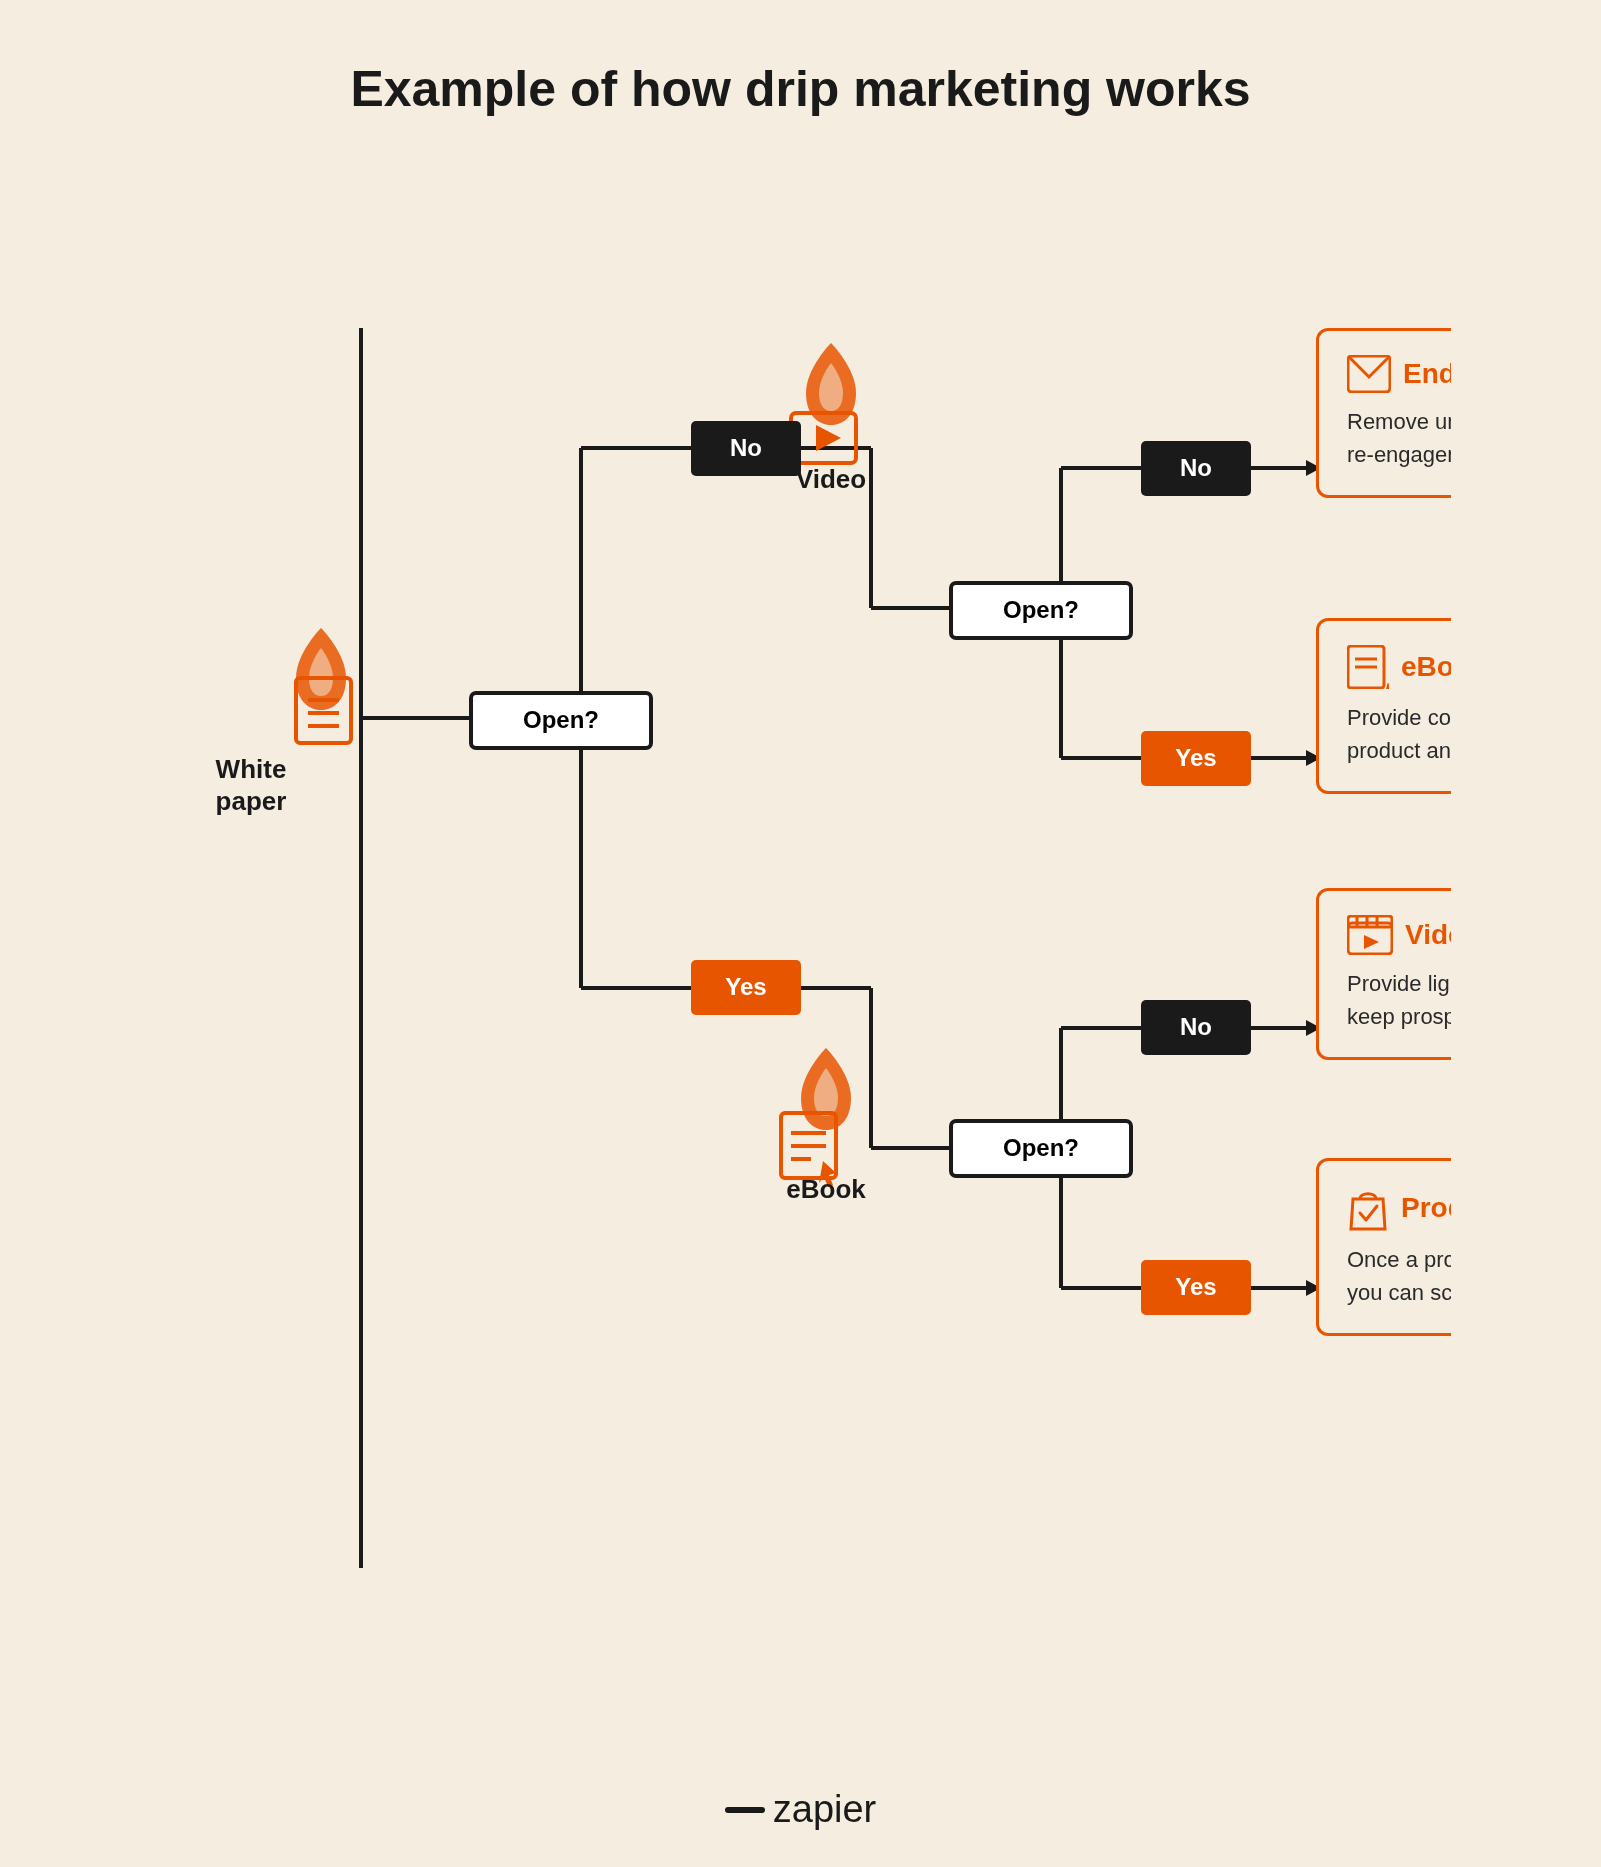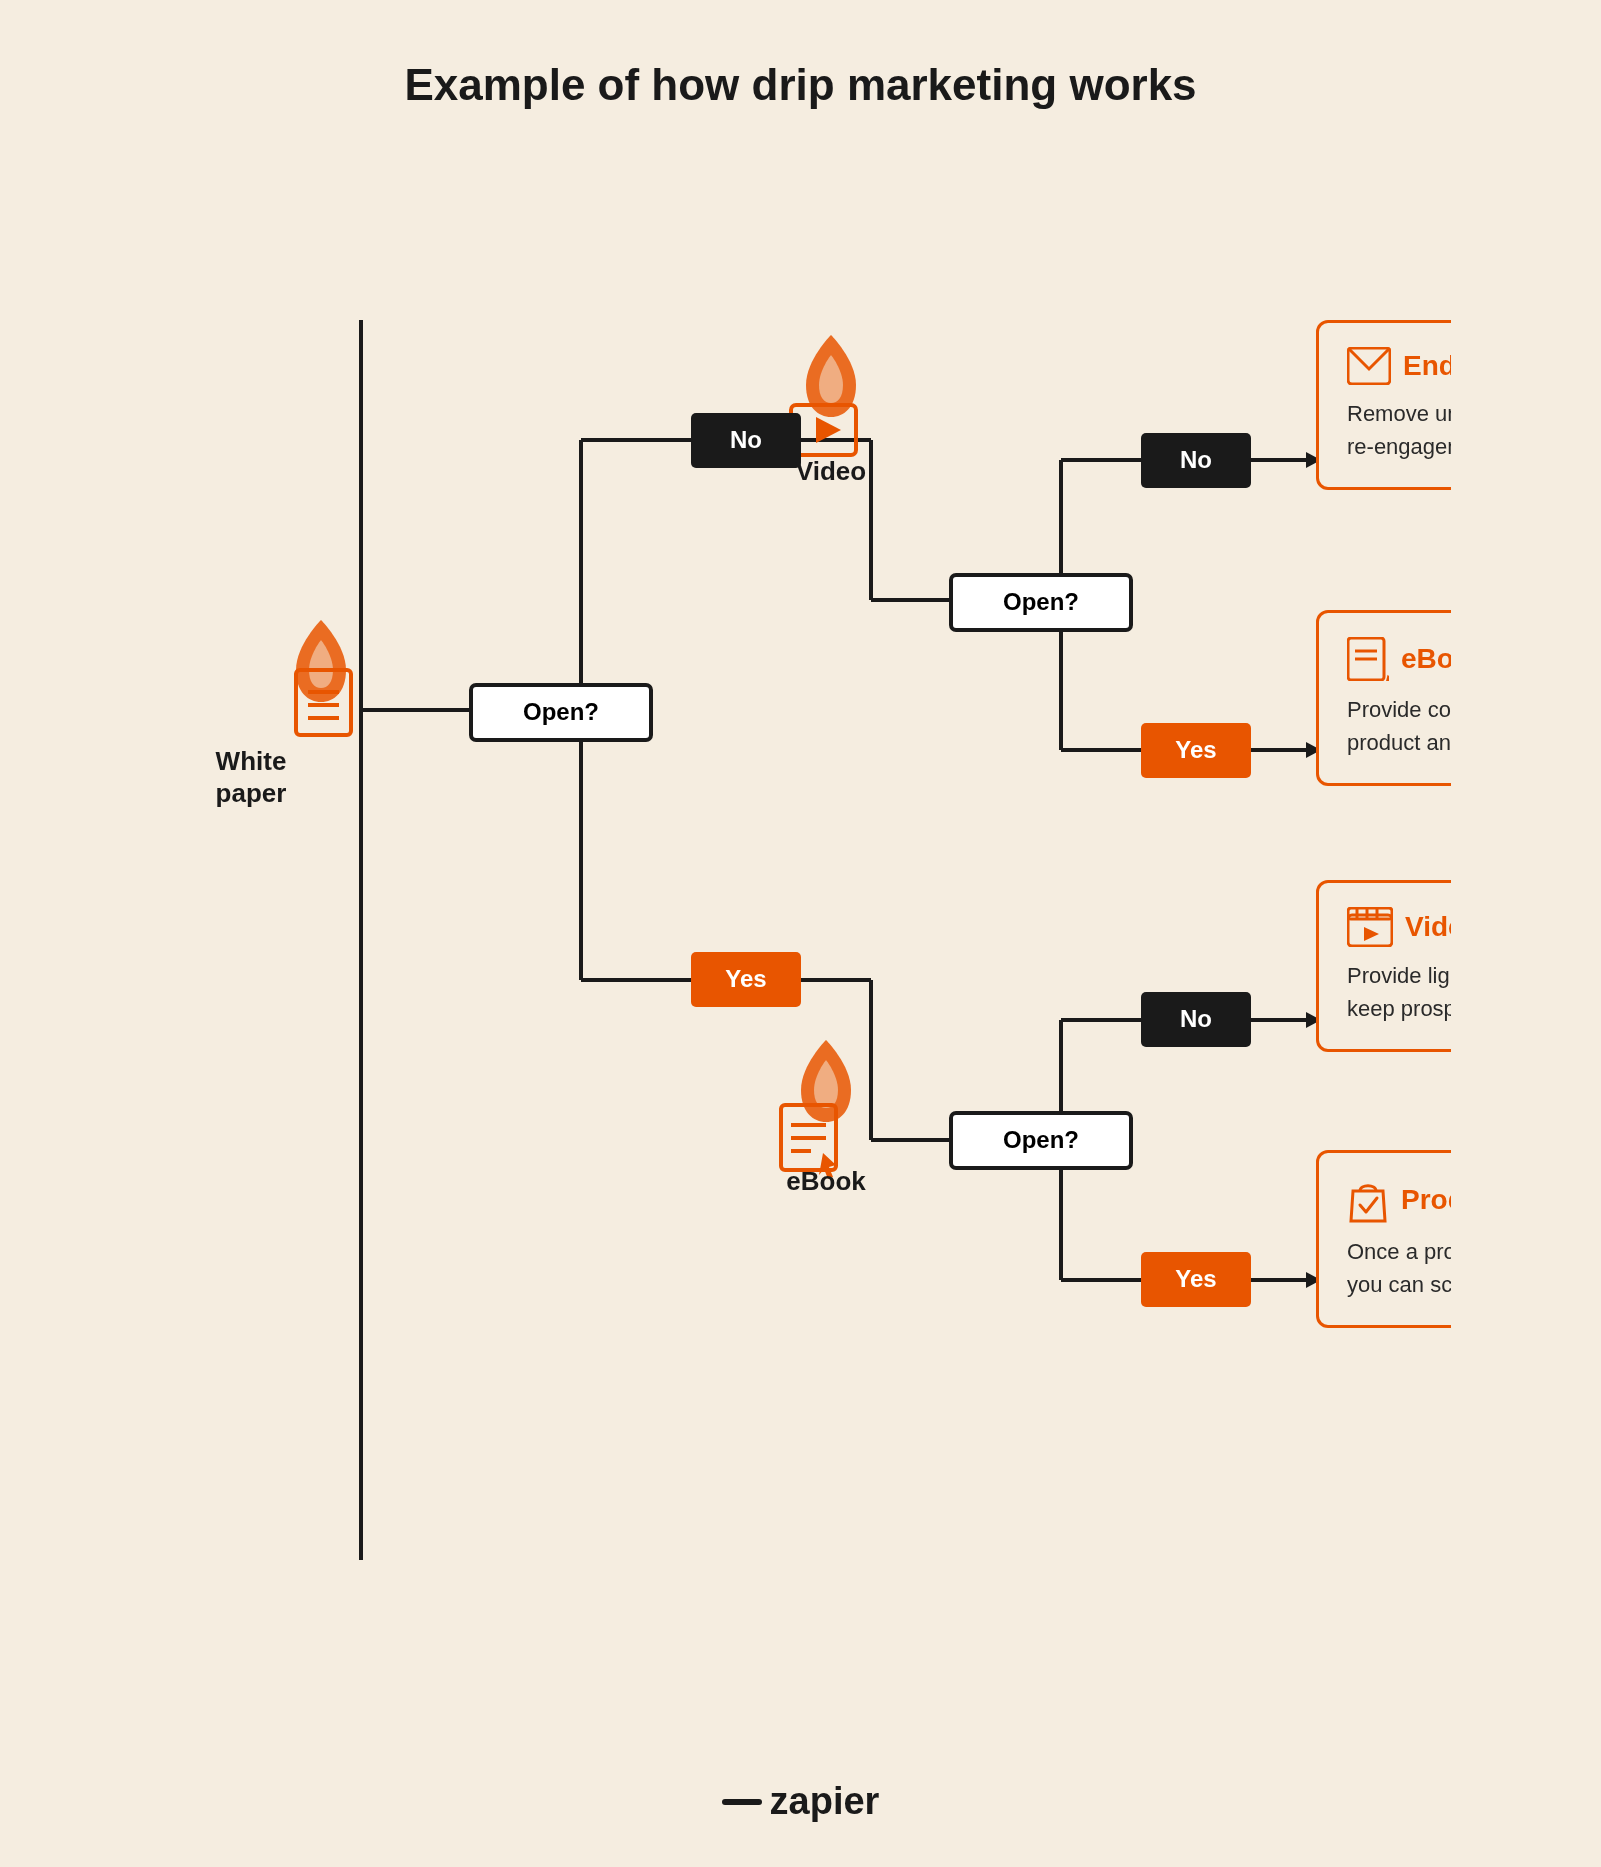--- a/index.html
+++ b/index.html
@@ -7,21 +7,21 @@
       background-color: #f5ede0;
       font-family: 'Georgia', serif;
       width: 1601px;
       min-height: 1867px;
       display: flex;
       flex-direction: column;
       align-items: center;
       padding: 60px 40px 80px;
     }
     h1 {
-      font-size: 44px;
+      font-size: 50px;
       font-weight: 900;
       color: #1a1a1a;
       text-align: right;
       margin-bottom: 70px;
       font-family: 'Arial Black', sans-serif;
     }
     .diagram {
       width: 1300px;
       position: relative;
       display: flex;
@@ -43,21 +43,21 @@
       margin-top: 50px;
     }
     .zapier-logo-line {
       width: 40px;
       height: 6px;
       background: #1a1a1a;
       border-radius: 3px;
     }
     .zapier-logo-text {
       font-size: 38px;
-      font-weight: 700;
+      font-weight: 400;
       color: #1a1a1a;
       font-family: Arial, sans-serif;
     }
   </style>
 </head>
 <body>
 
 <h1>Example of how drip marketing works</h1>
 
 <div class="diagram">

